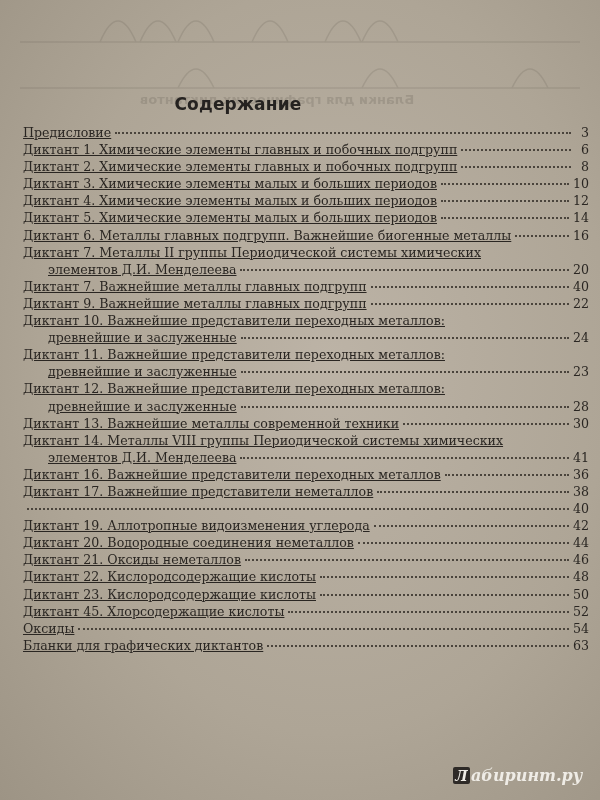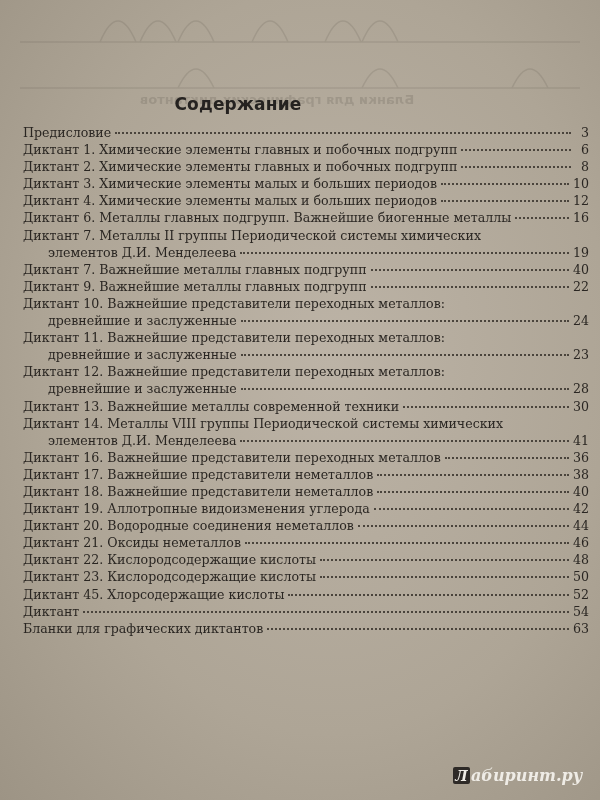--- a/index.html
+++ b/index.html
@@ -27,21 +27,21 @@
     letter-spacing: 0.2px;
   }
   .toc {
     position: absolute; left: 23px; top: 124px; width: 566px;
     font-size: 12.6px; line-height: 17.1px;
   }
   .row {
     display: flex; align-items: baseline; white-space: nowrap;
   }
   .row.indent { padding-left: 25px; justify-content: space-between; }
-  .row .label { flex: 0 0 auto; }
+  .row .label { flex: 0 0 auto; text-decoration: underline; }
   .row .dots {
     flex: 1 1 auto; overflow: hidden; margin: 0 4px;
     border-bottom: 2px dotted #4a443c;
     transform: translateY(-3px); height: 0;
   }
   .row .page { flex: 0 0 auto; text-align: right; min-width: 14px; }
   .logo {
     position: absolute; left: 453px; top: 766px;
     display: flex; align-items: center; gap: 1px;
     font-family: "DejaVu Serif", serif; font-style: italic; font-weight: bold;
@@ -88,31 +88,36 @@
       <span class="label">Диктант 3. Химические элементы малых и больших периодов</span>
       <span class="dots"></span>
       <span class="page">10</span>
     </div>
     <div class="row">
       <span class="label">Диктант 4. Химические элементы малых и больших периодов</span>
       <span class="dots"></span>
       <span class="page">12</span>
     </div>
     <div class="row">
+      <span class="label">Диктант 5. Химические элементы малых и больших периодов</span>
+      <span class="dots"></span>
+      <span class="page">14</span>
+    </div>
+    <div class="row">
       <span class="label">Диктант 6. Металлы главных подгрупп. Важнейшие биогенные металлы</span>
       <span class="dots"></span>
       <span class="page">16</span>
     </div>
     <div class="row">
       <span class="label">Диктант 7. Металлы II группы Периодической системы химических</span>
     </div>
     <div class="row indent">
       <span class="label">элементов Д.И. Менделеева</span>
       <span class="dots"></span>
-      <span class="page">19</span>
+      <span class="page">20</span>
     </div>
     <div class="row">
       <span class="label">Диктант 7. Важнейшие металлы главных подгрупп</span>
       <span class="dots"></span>
       <span class="page">40</span>
     </div>
     <div class="row">
       <span class="label">Диктант 9. Важнейшие металлы главных подгрупп</span>
       <span class="dots"></span>
       <span class="page">22</span>
@@ -158,21 +163,20 @@
       <span class="label">Диктант 16. Важнейшие представители переходных металлов</span>
       <span class="dots"></span>
       <span class="page">36</span>
     </div>
     <div class="row">
       <span class="label">Диктант 17. Важнейшие представители неметаллов</span>
       <span class="dots"></span>
       <span class="page">38</span>
     </div>
     <div class="row">
-      <span class="label">Диктант 18. Важнейшие представители неметаллов</span>
       <span class="dots"></span>
       <span class="page">40</span>
     </div>
     <div class="row">
       <span class="label">Диктант 19. Аллотропные видоизменения углерода</span>
       <span class="dots"></span>
       <span class="page">42</span>
     </div>
     <div class="row">
       <span class="label">Диктант 20. Водородные соединения неметаллов</span>
@@ -193,21 +197,21 @@
       <span class="label">Диктант 23. Кислородсодержащие кислоты</span>
       <span class="dots"></span>
       <span class="page">50</span>
     </div>
     <div class="row">
       <span class="label">Диктант 45. Хлорсодержащие кислоты</span>
       <span class="dots"></span>
       <span class="page">52</span>
     </div>
     <div class="row">
-      <span class="label">Диктант</span>
+      <span class="label">Оксиды</span>
       <span class="dots"></span>
       <span class="page">54</span>
     </div>
     <div class="row">
       <span class="label">Бланки для графических диктантов</span>
       <span class="dots"></span>
       <span class="page">63</span>
     </div>
   </div>
 

